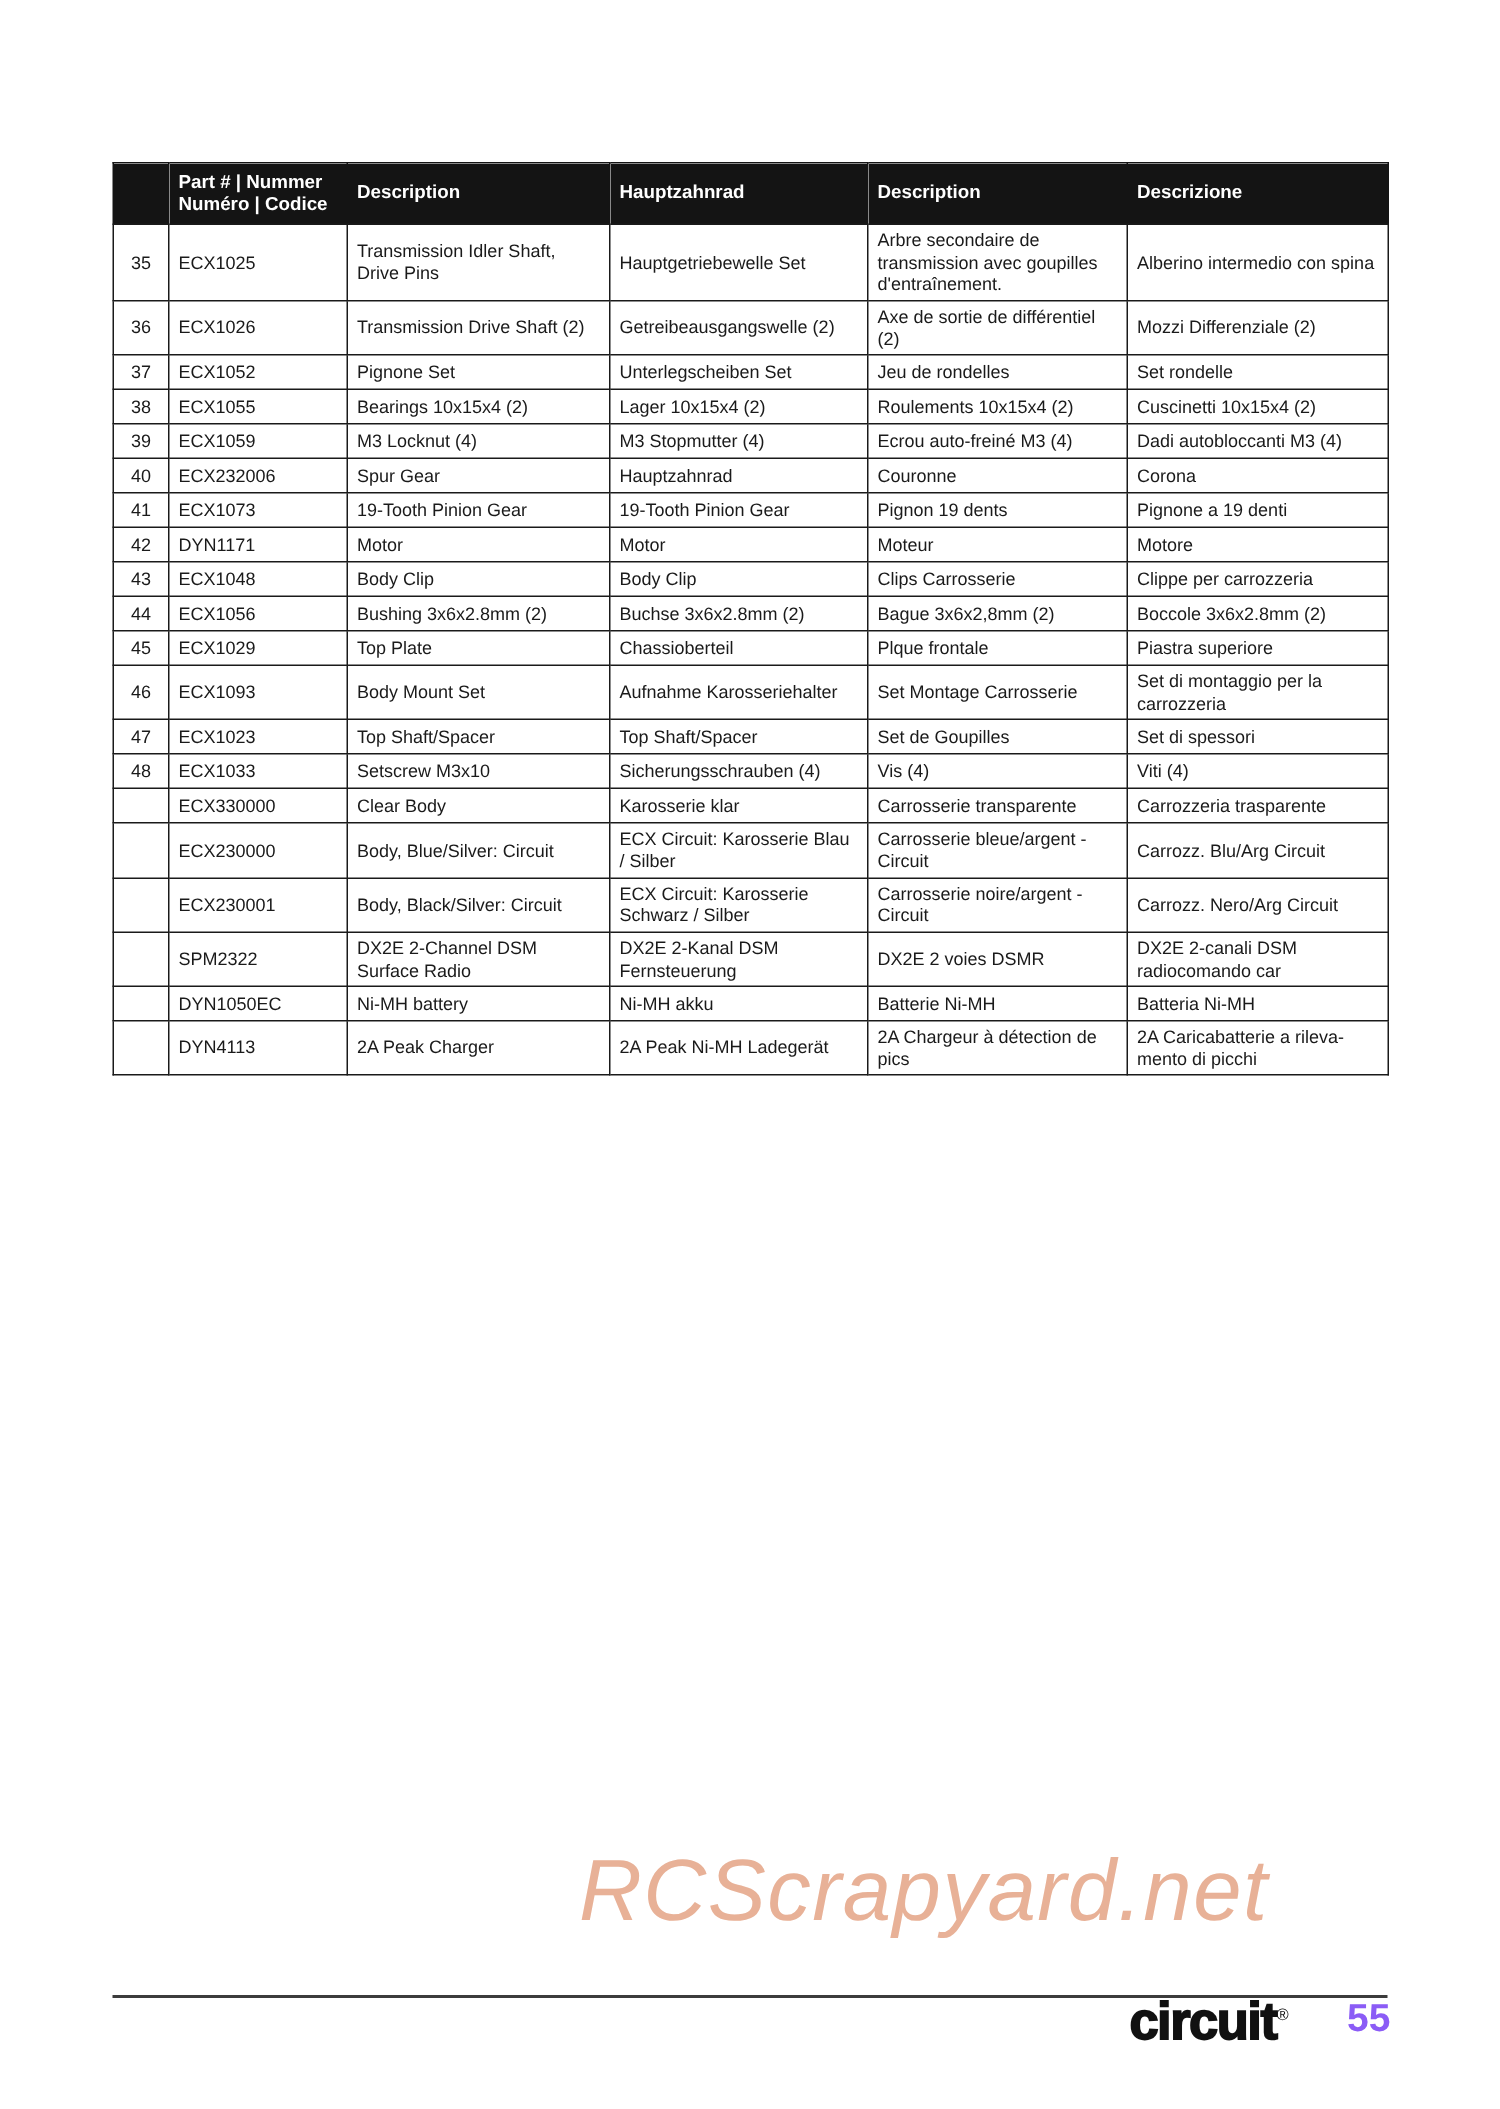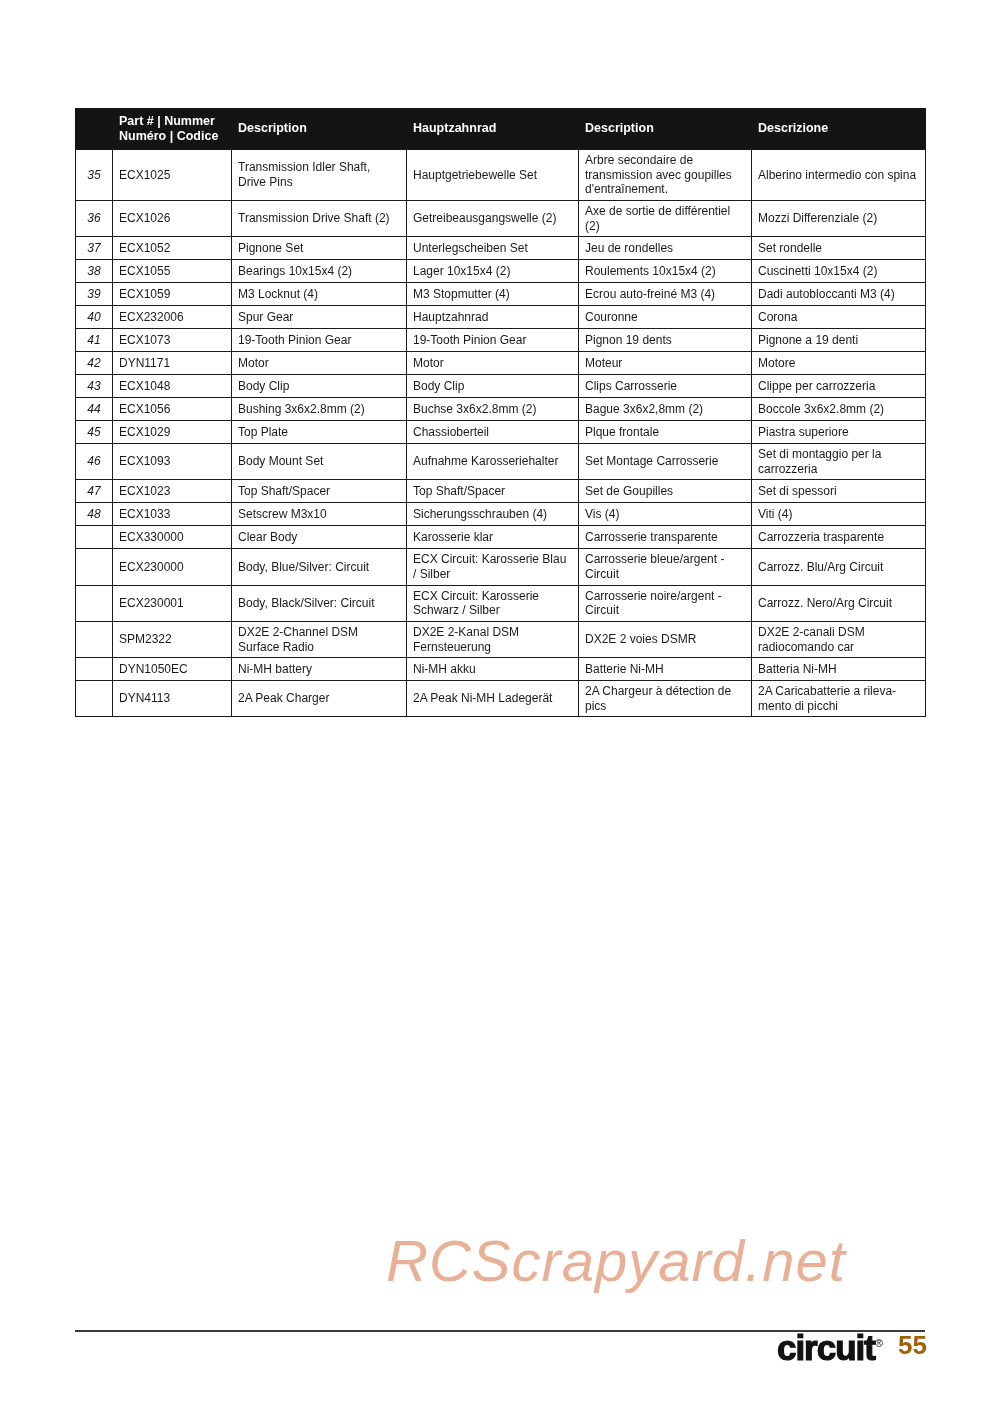--- a/index.html
+++ b/index.html
@@ -34,21 +34,21 @@
     color: #ffffff;
     text-align: left;
     font-weight: bold;
     font-size: 12.5px;
     height: 34px;
     border-color: #141414;
     border-bottom-color: #1a1a1a;
   }
   .parts-table td.num {
     text-align: center;
-    padding-left: 2px; padding-right: 2px; font-style: italic;
+    padding-left: 2px; padding-right: 2px;
   }
   .parts-table tbody tr { height: 23px; }
 
   .footer-rule {
     position: absolute;
     left: 75px; top: 1330px;
     width: 850px; height: 2px;
     background: #3c3c3c;
     z-index: 1;
   }
@@ -60,21 +60,21 @@
     letter-spacing: 1px;
     white-space: nowrap;
     z-index: 2;
     font-weight: 500;
   }
   .footer-right {
     position: absolute;
     right: 73px; top: 1332px;
     display: flex;
     align-items: flex-start;
-    gap: 16px;
+    gap: 40px;
     z-index: 3;
   }
   .brand-logo {
     font-size: 35px;
     font-weight: bold;
     letter-spacing: -1px;
     color: #111;
     line-height: 1;
     -webkit-text-stroke: 1.2px #111;
     position: relative;
@@ -82,21 +82,21 @@
   }
   .brand-logo sup {
     font-size: 11px;
     -webkit-text-stroke: 0;
     font-weight: normal;
     vertical-align: super;
   }
   .page-number {
     font-size: 26px;
     font-weight: bold;
-    color: #a16207;
+    color: #8b5cf6;
     line-height: 1;
   }
 </style>
 </head>
 <body>
 
 <div class="page">
 
   <table class="parts-table">
     <colgroup>

